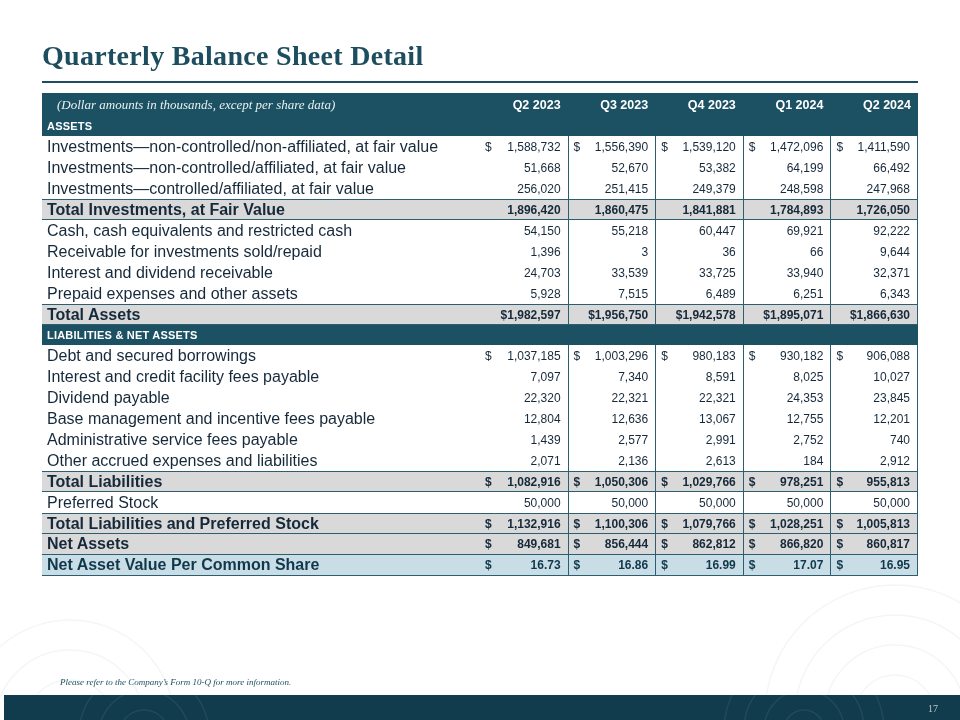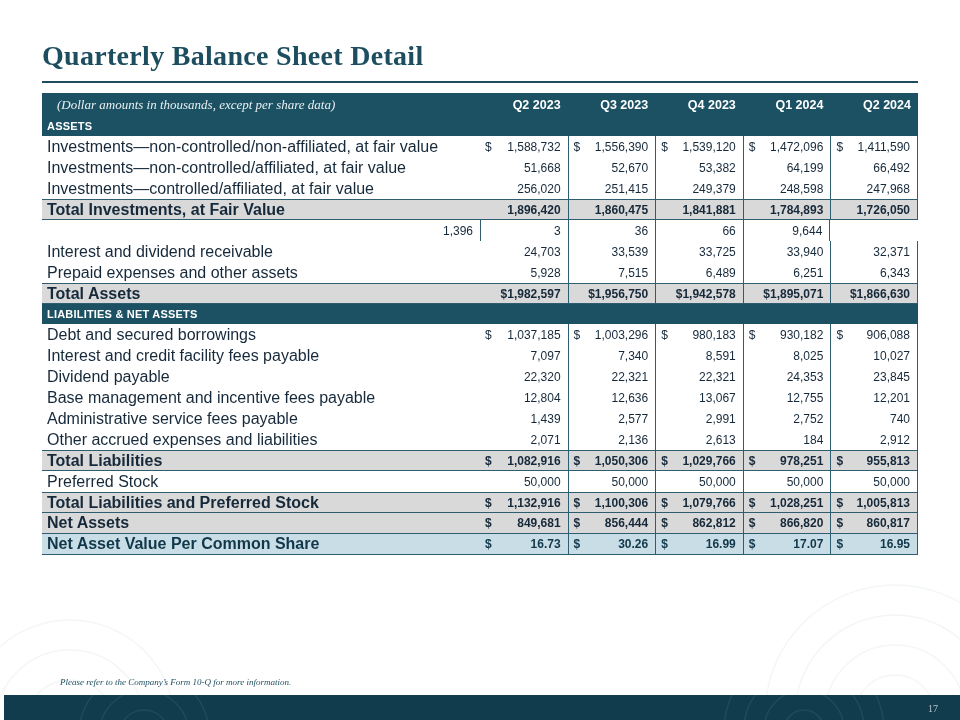--- a/index.html
+++ b/index.html
@@ -186,20 +186,39 @@
             <span class="num">1,841,881</span>
           </div>
           <div class="value-cell">
             <span class="num">1,784,893</span>
           </div>
           <div class="value-cell">
             <span class="num">1,726,050</span>
           </div>
         </div>
         <div class="row normal">
+          <div class="label-cell">Cash, cash equivalents and restricted cash</div>
+          <div class="value-cell">
+            <span class="num">54,150</span>
+          </div>
+          <div class="value-cell">
+            <span class="num">55,218</span>
+          </div>
+          <div class="value-cell">
+            <span class="num">60,447</span>
+          </div>
+          <div class="value-cell">
+            <span class="num">69,921</span>
+          </div>
+          <div class="value-cell">
+            <span class="num">92,222</span>
+          </div>
+        </div>
+        <div class="row normal">
+          <div class="label-cell">Receivable for investments sold/repaid</div>
           <div class="value-cell">
             <span class="num">1,396</span>
           </div>
           <div class="value-cell">
             <span class="num">3</span>
           </div>
           <div class="value-cell">
             <span class="num">36</span>
           </div>
           <div class="value-cell">
@@ -465,21 +484,21 @@
           </div>
         </div>
         <div class="row highlight">
           <div class="label-cell">Net Asset Value Per Common Share</div>
           <div class="value-cell spread">
             <span class="dollar">$</span>
             <span class="num">16.73</span>
           </div>
           <div class="value-cell spread">
             <span class="dollar">$</span>
-            <span class="num">30.26</span>
+            <span class="num">16.86</span>
           </div>
           <div class="value-cell spread">
             <span class="dollar">$</span>
             <span class="num">16.99</span>
           </div>
           <div class="value-cell spread">
             <span class="dollar">$</span>
             <span class="num">17.07</span>
           </div>
           <div class="value-cell spread">

